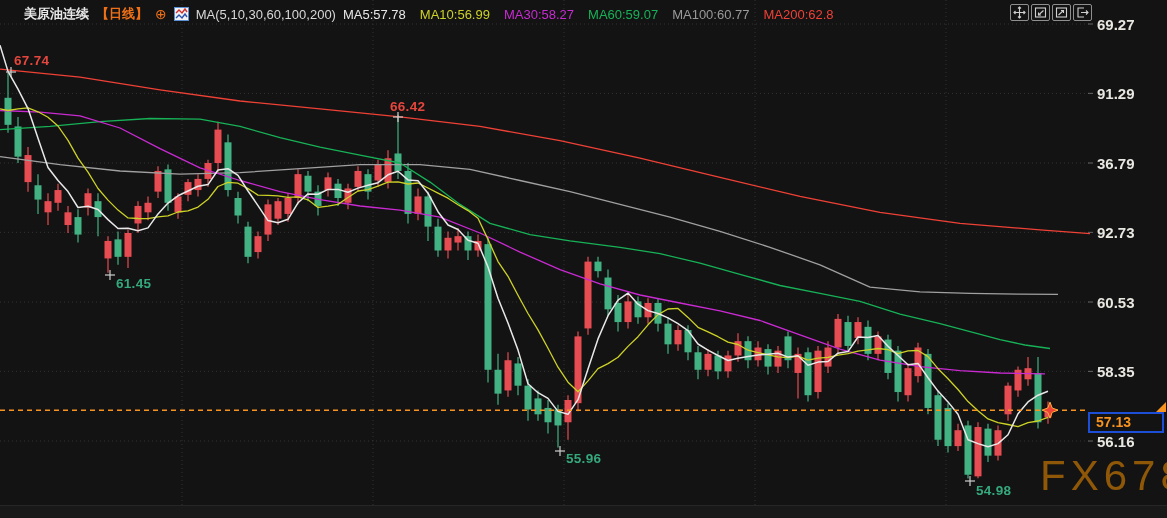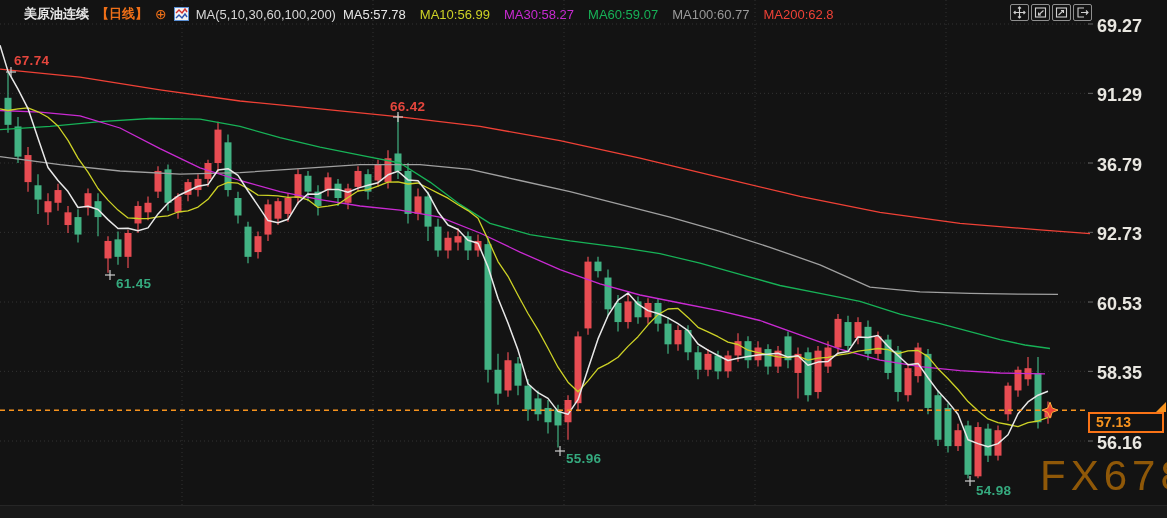--- a/index.html
+++ b/index.html
@@ -10,24 +10,24 @@
           gap:7px;font-size:13px;white-space:nowrap;z-index:30;margin-left:16px;}
   .sym{color:#e8e8e8;font-weight:bold;}
   .period{color:#f07018;font-weight:bold;}
   .oplus{color:#f07018;font-size:14px;line-height:14px;}
   .chart-ico{width:15px;height:14px;display:inline-block;}
   .magroup{color:#d8d8d8;text-align:right;}
   .maleg{font-weight:normal;}
   #toolbar{position:absolute;top:4px;left:1010px;display:flex;gap:2px;z-index:30;}
   .tool-btn{width:19px;height:17px;border:1px solid #8f8f8f;border-radius:2px;background:#131313;
             display:flex;align-items:center;justify-content:center;box-sizing:border-box;cursor:pointer;}
-  .axis-label{position:absolute;left:1097px;width:64px;font-size:18px;font-weight:bold;
+  .axis-label{position:absolute;left:1097px;width:64px;font-size:15px;font-weight:bold;
               color:#e9e7e1;z-index:20;}
   #price-tag{position:absolute;left:1088px;top:412px;width:76px;height:21px;box-sizing:border-box;
-             border:2px solid #f97316;background:#131313;color:#f7931e;font-size:14px;font-weight:bold;
+             border:2px solid #1d4ed8;background:#131313;color:#f7931e;font-size:14px;font-weight:bold;
              line-height:17px;padding-left:6px;z-index:25;}
   .annot{position:absolute;font-size:13.5px;font-weight:bold;z-index:15;letter-spacing:0.3px;}
   #watermark{position:absolute;left:1030px;top:452px;font-size:42px;color:#a16207;opacity:0.88;
              letter-spacing:5px;z-index:5;margin-left:10px;}
   #bottombar{position:absolute;left:0;top:505px;width:1167px;height:13px;background:#191919;
              border-top:1px solid #262626;z-index:8;}
 </style>
 </head>
 <body>
 

